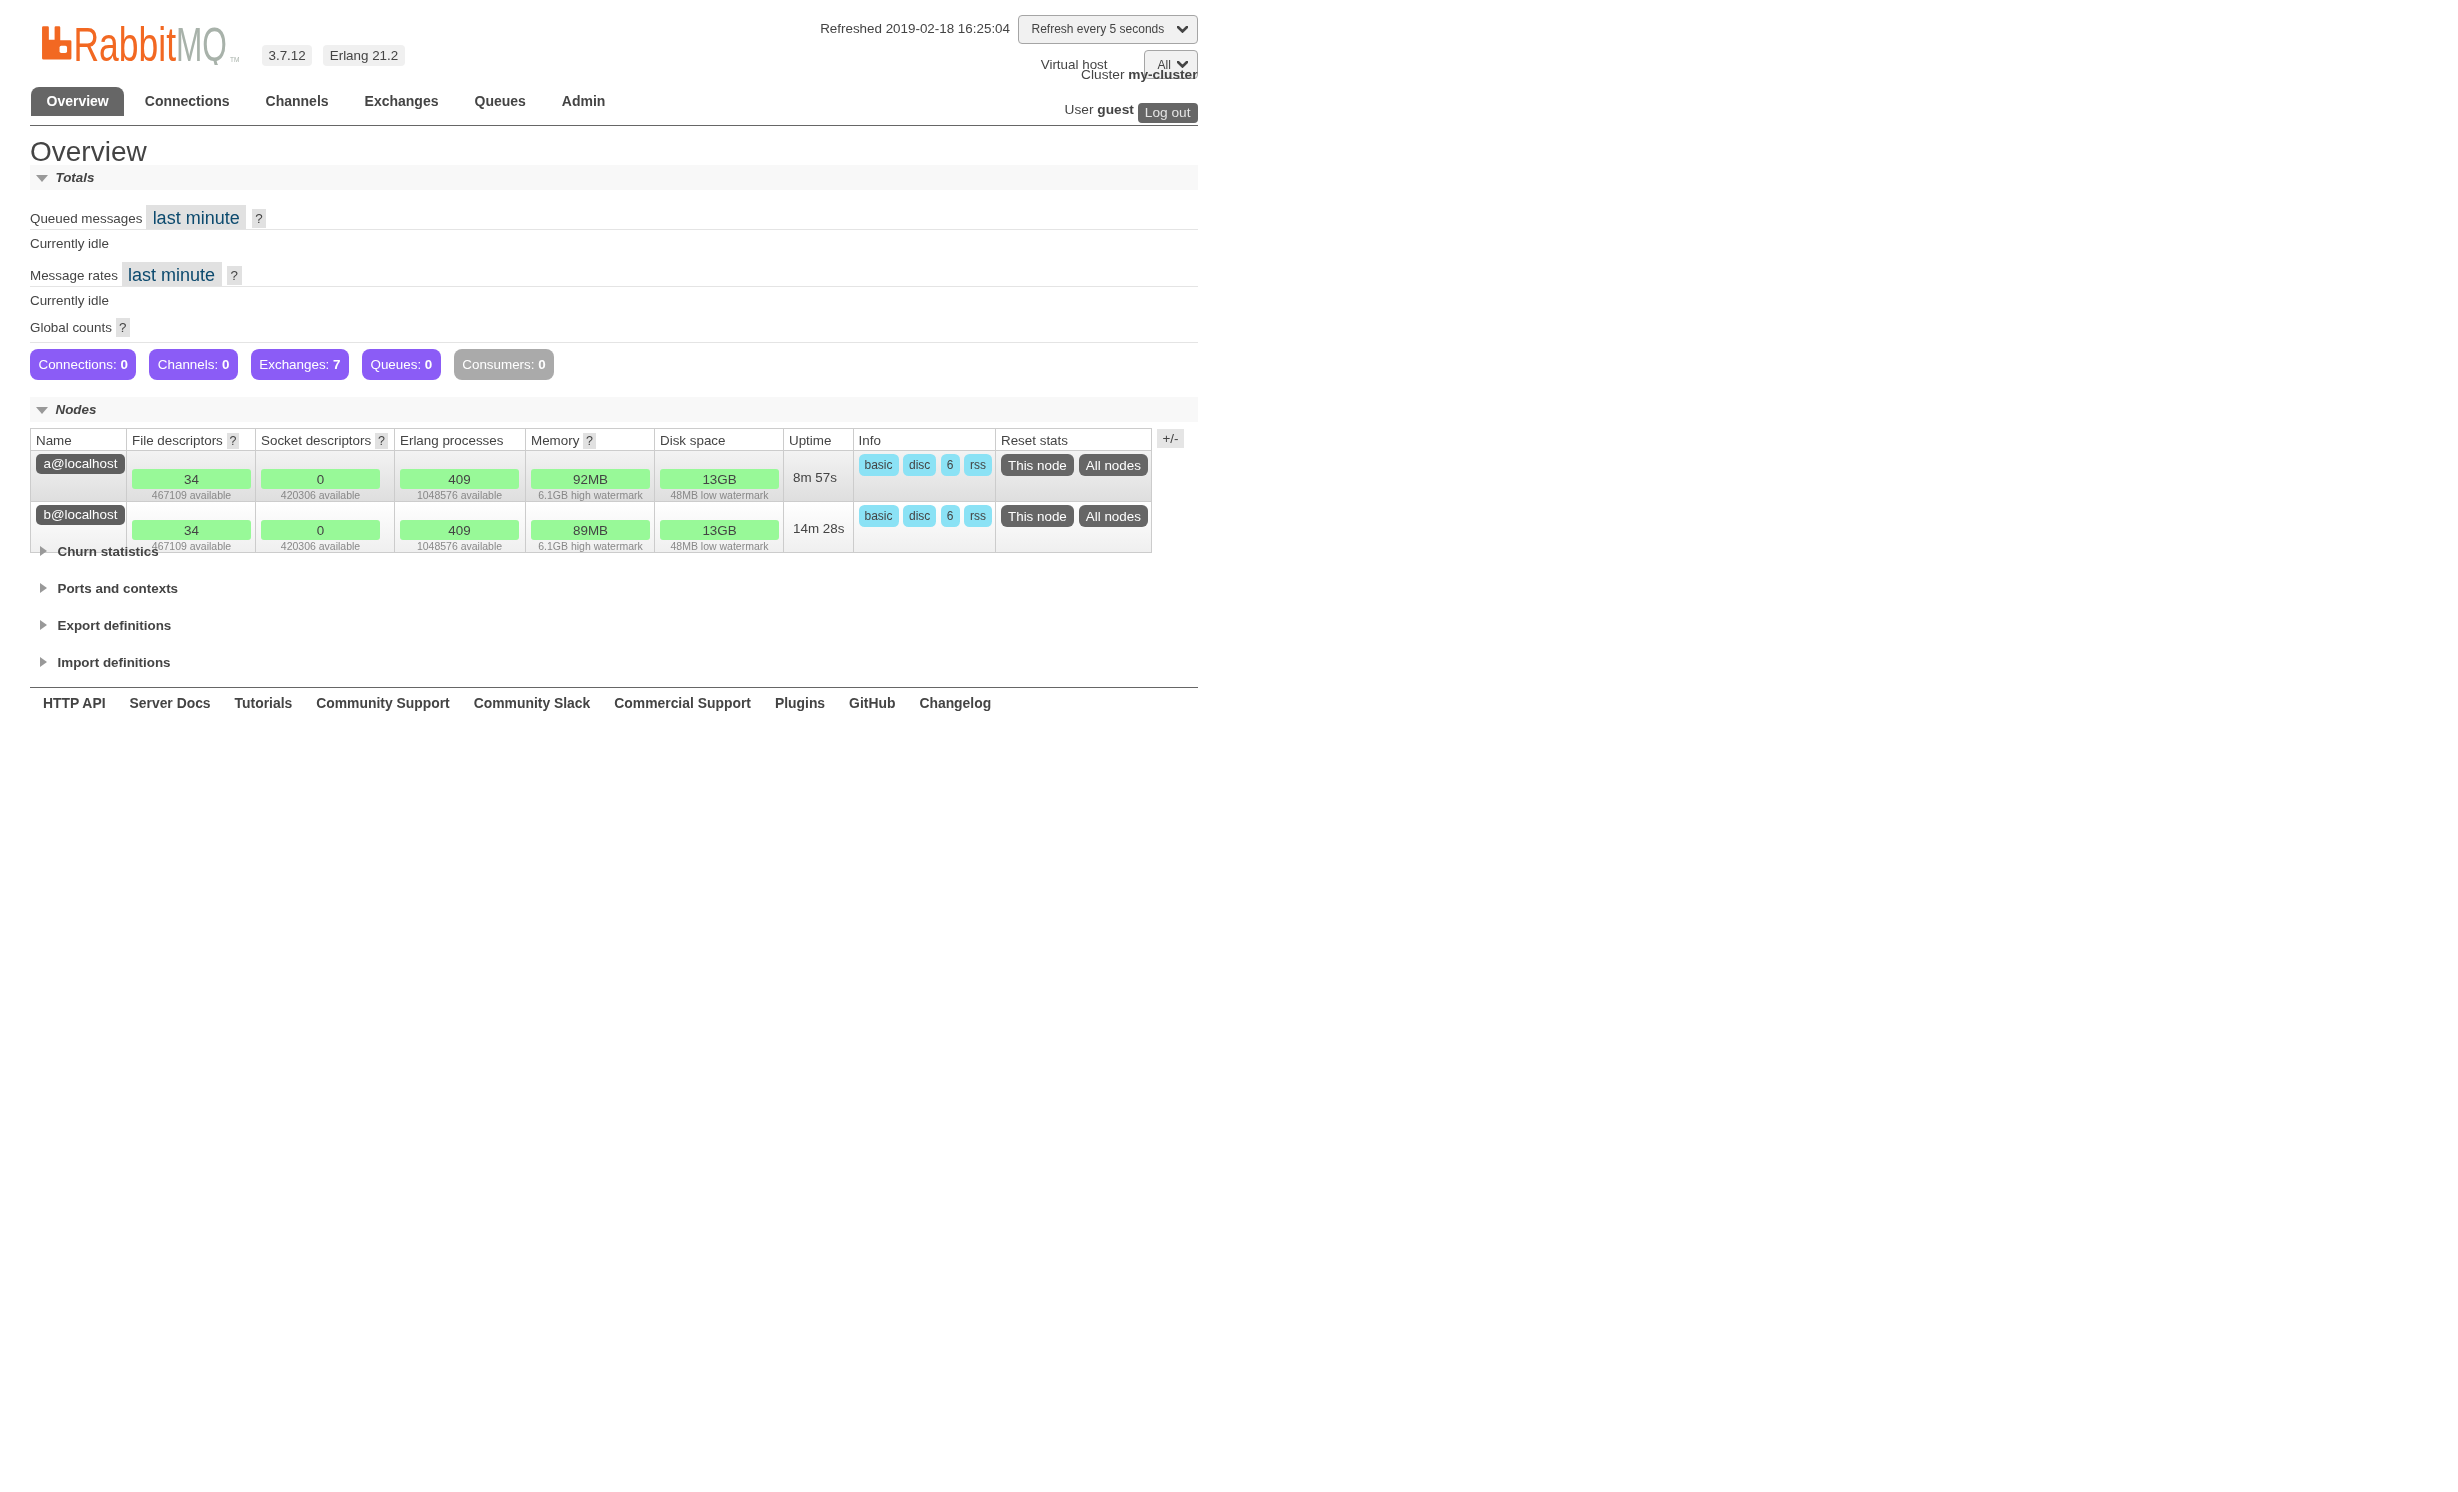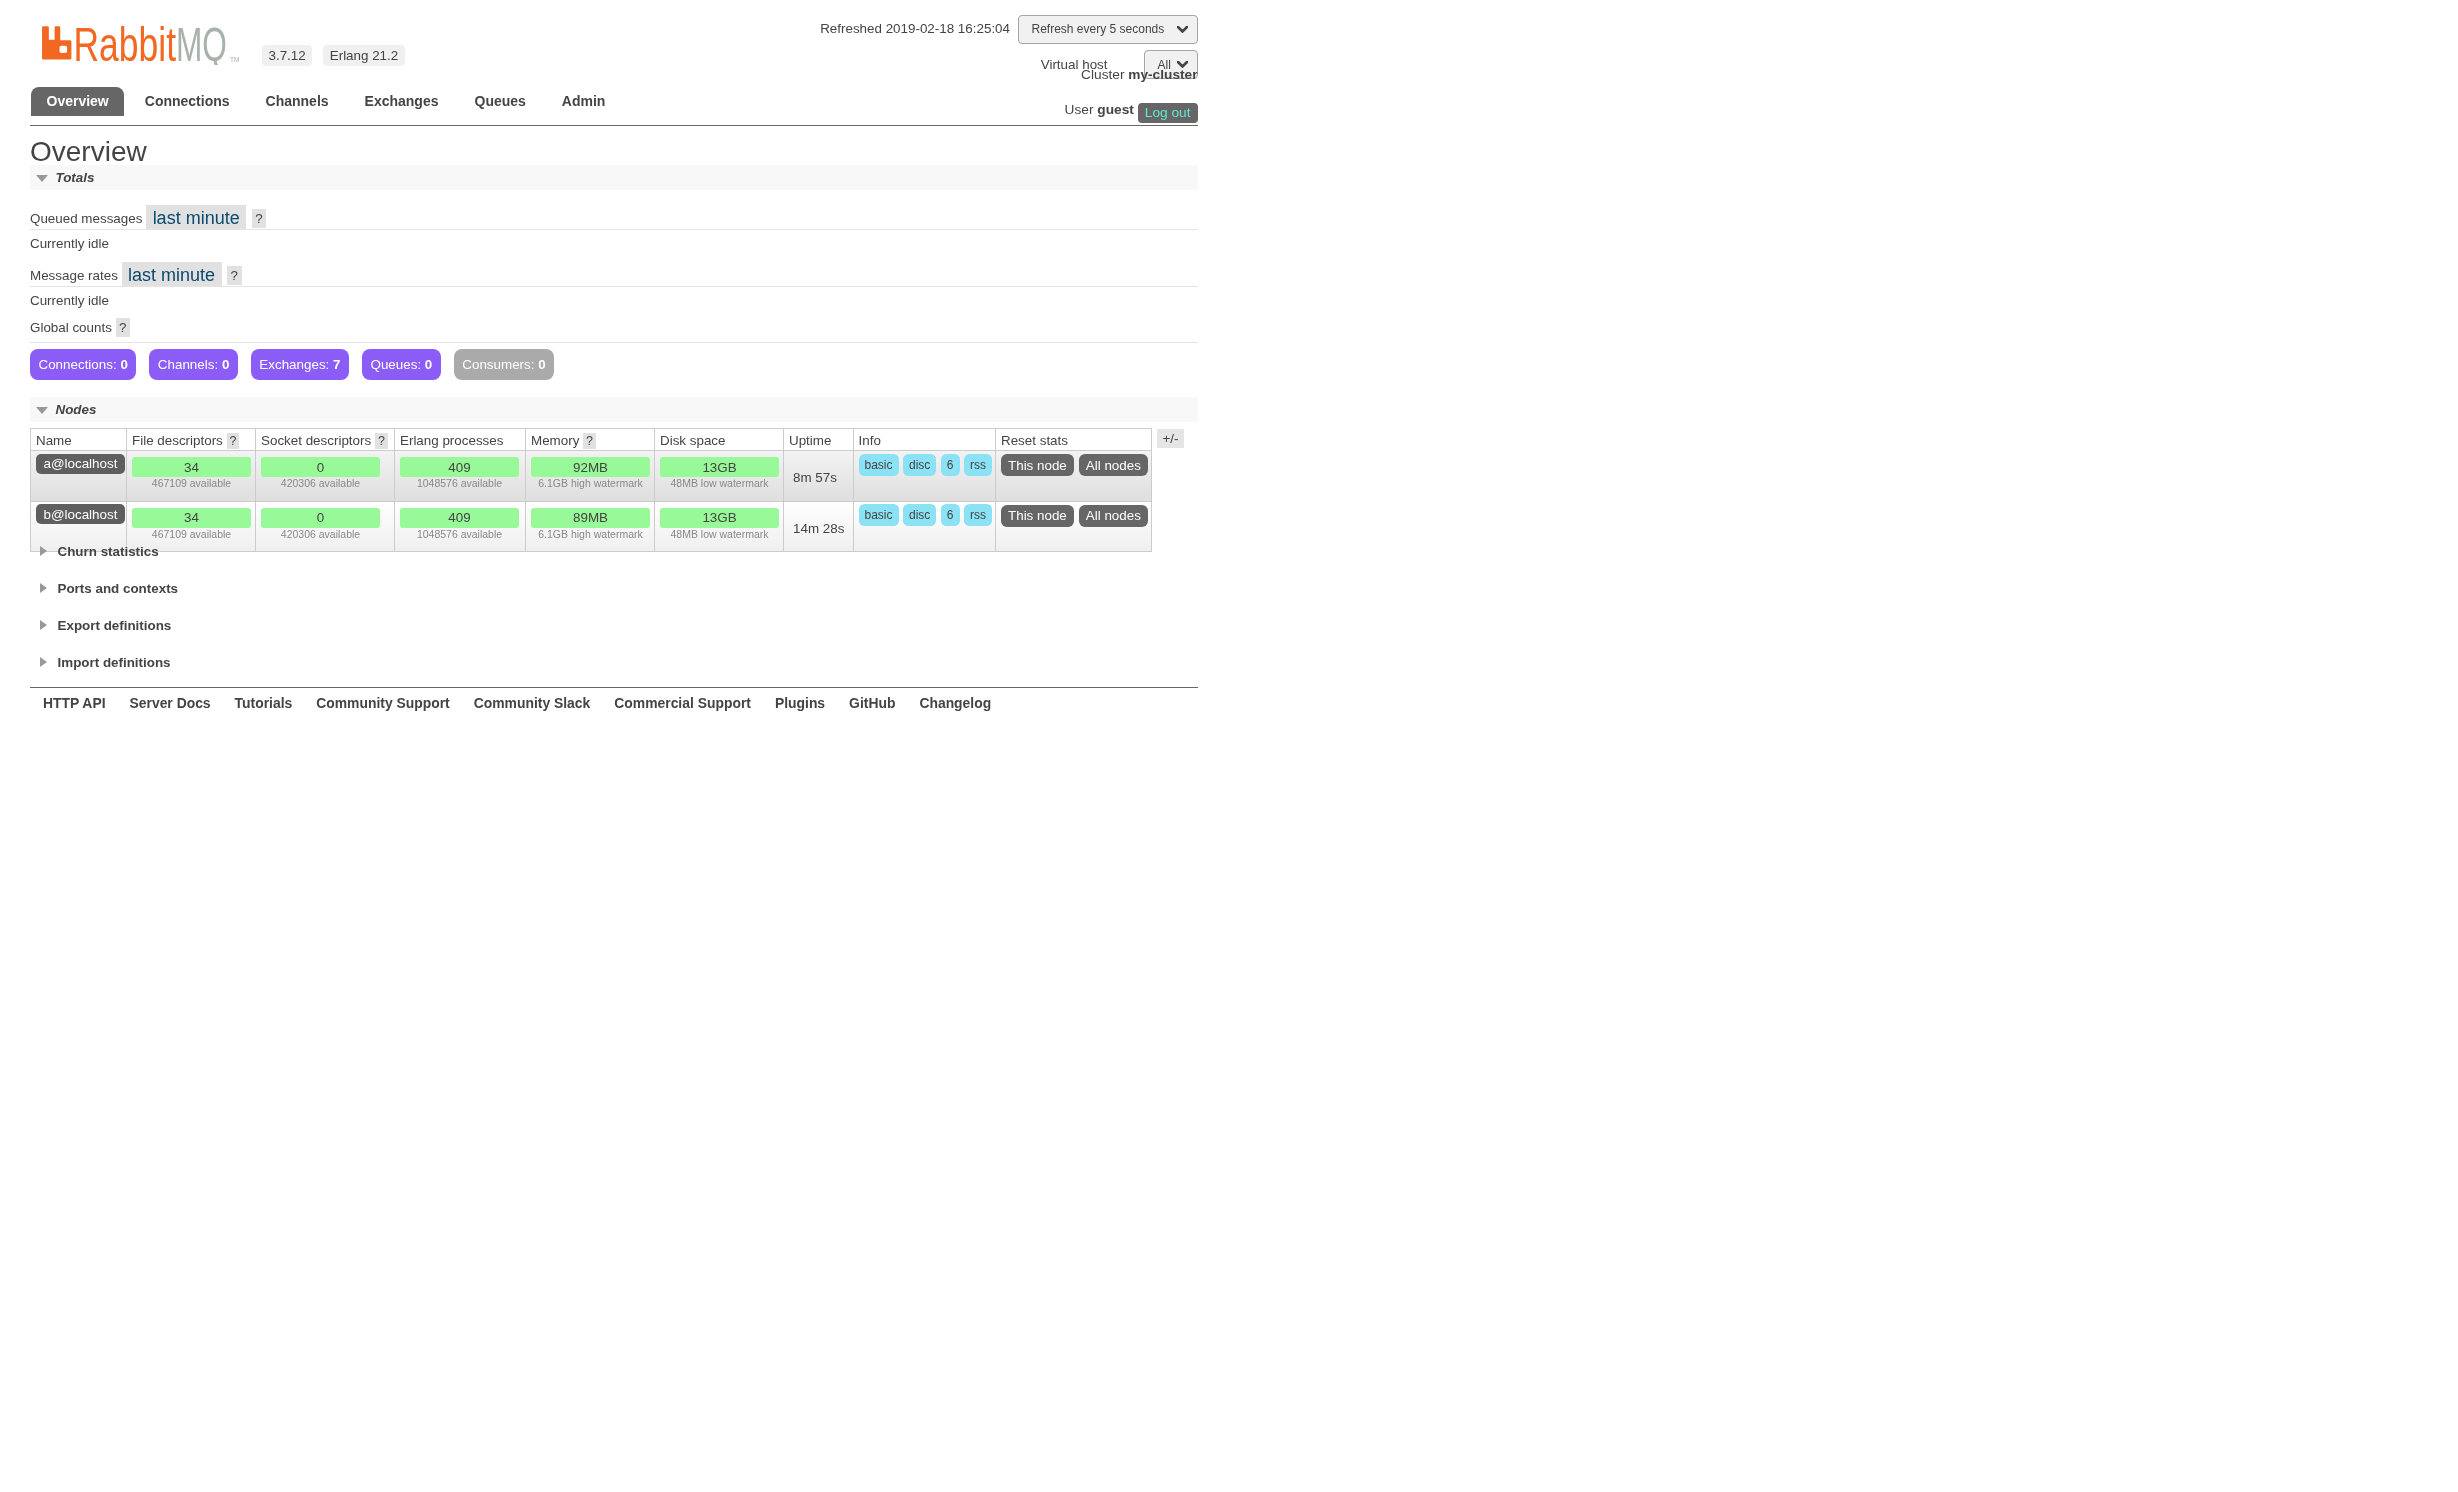--- a/index.html
+++ b/index.html
@@ -19,21 +19,21 @@
        font-size:12px; display:flex; align-items:center; position:absolute; }
 .sel .chev { position:absolute; right:9px; top:50%; margin-top:-3.5px; }
 #sel1 { top:14.5px; right:0; width:178px; height:27px; }
 #sel1 span.txt { margin-left:13px; }
 #sel2 { top:50px; right:0; width:52px; height:27px; }
 #sel2 span.txt { margin-left:13px; }
 #vhostlbl { top:57px; right:90px; }
 #cluster { top:86px; font-size:13.7px; }
 #userline { top:105px; font-size:13.7px; }
 #userline .lbl { position:relative; top:-3.5px; }
-.logout { display:inline-block; background:#666; color:#5eead4; border-radius:4px; padding:2px 7px 3px 7px; margin-left:4px; }
+.logout { display:inline-block; background:#666; color:#e5e5e5; border-radius:4px; padding:2px 7px 3px 7px; margin-left:4px; }
 
 
 #menu { position:absolute; left:31px; top:87px; }
 #menu a { float:left; display:block; font-weight:bold; font-size:14px; color:#444;
           padding:6px 15.5px 7px 15.5px; border-radius:8px 8px 0 0; margin-right:5px; }
 #menu a.active { background:#666; color:#fff; }
 #mainrule { position:absolute; left:30px; right:31.5px; top:125px; border-top:1px solid #666; }
 
 
 #main { position:absolute; left:30px; top:125px; width:1167.5px; }
@@ -65,21 +65,21 @@
 #ntable { position:absolute; top:303px; left:0; border-collapse:collapse; table-layout:fixed; width:1121px; }
 #ntable td, #ntable th { border:1px solid #ccc; font-weight:normal; text-align:left;
                           padding:0 0 0 5px; vertical-align:top; font-size:13.4px; color:#444; }
 #ntable { border:1px solid #b7b7b7; }
 #ntable thead td { height:17px; padding-top:4px; white-space:nowrap; }
 #ntable .hq { background:#e1e1e1; padding:1px 3px; color:#444; font-size:12.5px; }
 #ntable tbody tr.r1 { background:linear-gradient(180deg,#f3f3f3 0%,#dedede 100%); }
 #ntable tbody tr.r2 { background:linear-gradient(180deg,#ffffff 0%,#efefef 100%); }
 #ntable tbody td { height:36.6px; }
 .nname { display:inline-block; background:#5f5f5f; color:#fff; border-radius:5px; padding:2.5px 7.5px; margin-top:2.6px; }
-.bar { width:119px; background:#98f998; border-radius:3px; text-align:center; padding:2.5px 0; margin-top:6px; }
+.bar { width:119px; background:#98f998; border-radius:3px; text-align:center; padding:2.5px 0; margin-top:18px; }
 .sub { width:119px; text-align:center; font-size:10.5px; color:#888; padding-top:0; }
 .sub.wide { width:119px; white-space:nowrap; }
 #ntable tbody td.upt { padding-top:19px; padding-left:9px; height:30.6px; }
 .itag { display:inline-block; background:#8be2f5; border-radius:5.5px; padding:4px 6px; margin:2.8px 4.5px 0 0; font-size:12px; }
 .itag:last-child { margin-right:0; }
 .nbtn { display:inline-block; background:#666; color:#fff; border-radius:6px; padding:3.5px 7px; margin:3px 5px 0 0; }
 .nbtn:last-child { margin-right:0; }
 #plusminus { position:absolute; top:303.5px; left:1127px; background:#e5e5e5; padding:2px 5.5px; }
 
 

